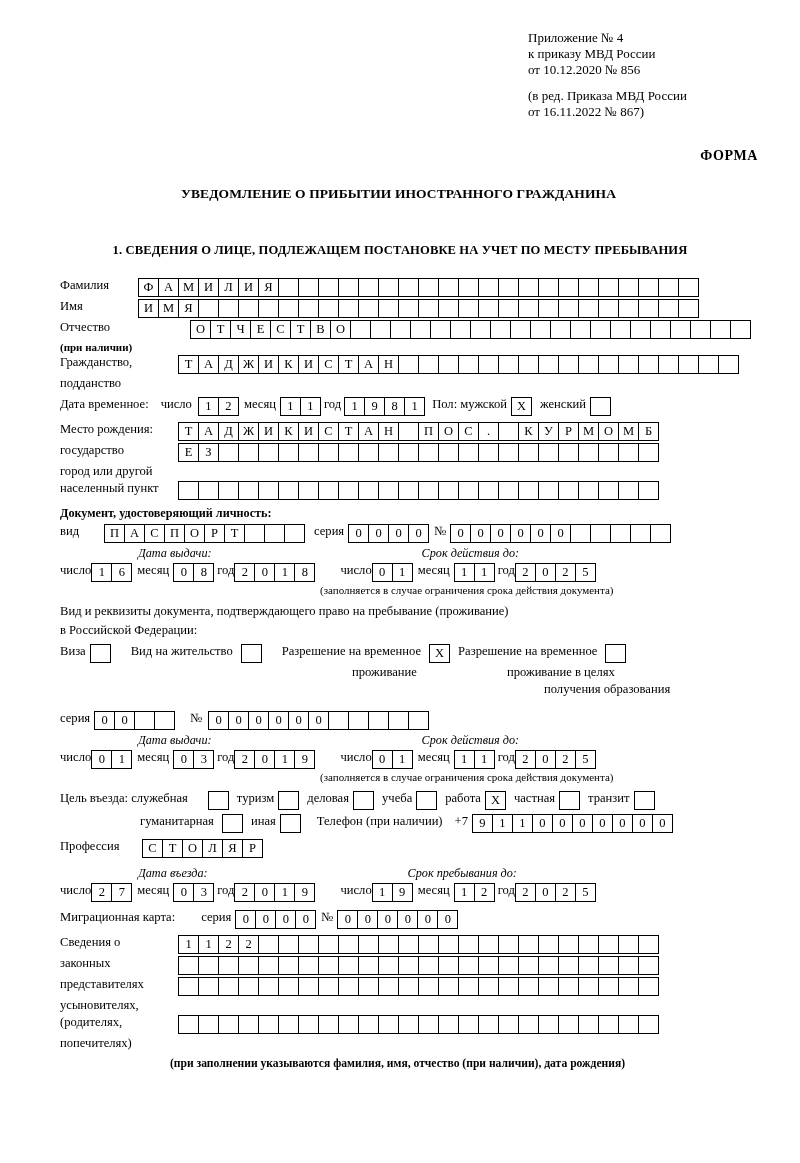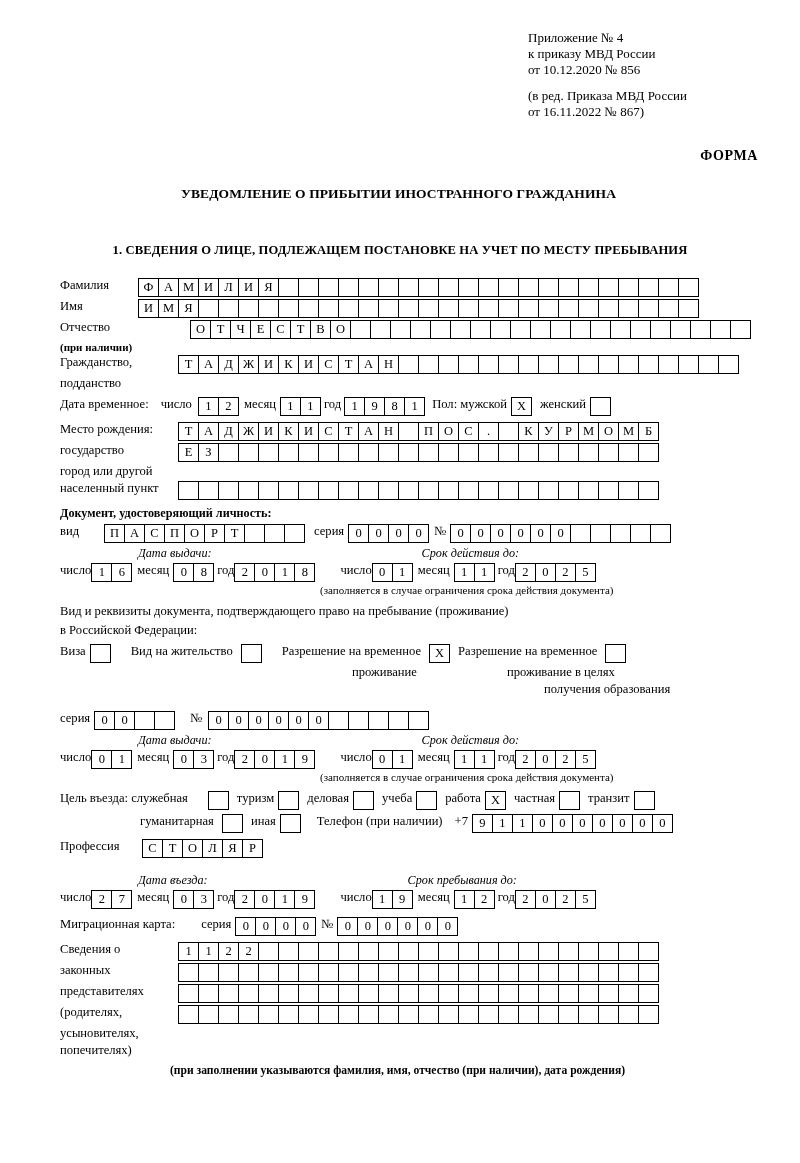--- a/index.html
+++ b/index.html
@@ -728,21 +728,21 @@
       <span class="boxes">
           <span class="cell">С</span>
           <span class="cell">Т</span>
           <span class="cell">О</span>
           <span class="cell">Л</span>
           <span class="cell">Я</span>
           <span class="cell">Р</span>
         </span>
     </div>
 
-    <div class="row" style="margin-top:15px">
+    <div class="row" style="margin-top:8px">
       <span style="width:78px"></span>
       <span class="lbl datecaption">Дата въезда:</span>
       <span style="width:200px"></span>
       <span class="lbl datecaption">Срок пребывания до:</span>
     </div>
 
     <div class="row">
       <span class="lbl">число</span>
       <span class="boxes">
           <span class="cell">2</span>
@@ -891,20 +891,23 @@
           <span class="cell blank"></span>
           <span class="cell blank"></span>
           <span class="cell blank"></span>
           <span class="cell blank"></span>
           <span class="cell blank"></span>
           <span class="cell blank"></span>
           <span class="cell blank"></span>
         </span>
     </div>
     <div class="row">
+      <span class="lbl w-med">усыновителях,</span>
+    </div>
+    <div class="row">
       <span class="lbl w-med">(родителях,</span>
       <span class="boxes">
           <span class="cell blank"></span>
           <span class="cell blank"></span>
           <span class="cell blank"></span>
           <span class="cell blank"></span>
           <span class="cell blank"></span>
           <span class="cell blank"></span>
           <span class="cell blank"></span>
           <span class="cell blank"></span>
@@ -918,23 +921,20 @@
           <span class="cell blank"></span>
           <span class="cell blank"></span>
           <span class="cell blank"></span>
           <span class="cell blank"></span>
           <span class="cell blank"></span>
           <span class="cell blank"></span>
           <span class="cell blank"></span>
           <span class="cell blank"></span>
           <span class="cell blank"></span>
         </span>
-    </div>
-    <div class="row">
-      <span class="lbl w-med">усыновителях,</span>
     </div>
     <div class="row">
       <span class="lbl w-med">попечителях)</span>
     </div>
 
     <div class="row" style="margin-top:6px">
       <span style="width:110px"></span>
       <span class="small-note" style="font-size:11.6px">(при заполнении указываются фамилия, имя, отчество (при наличии), дата рождения)</span>
     </div>
 

